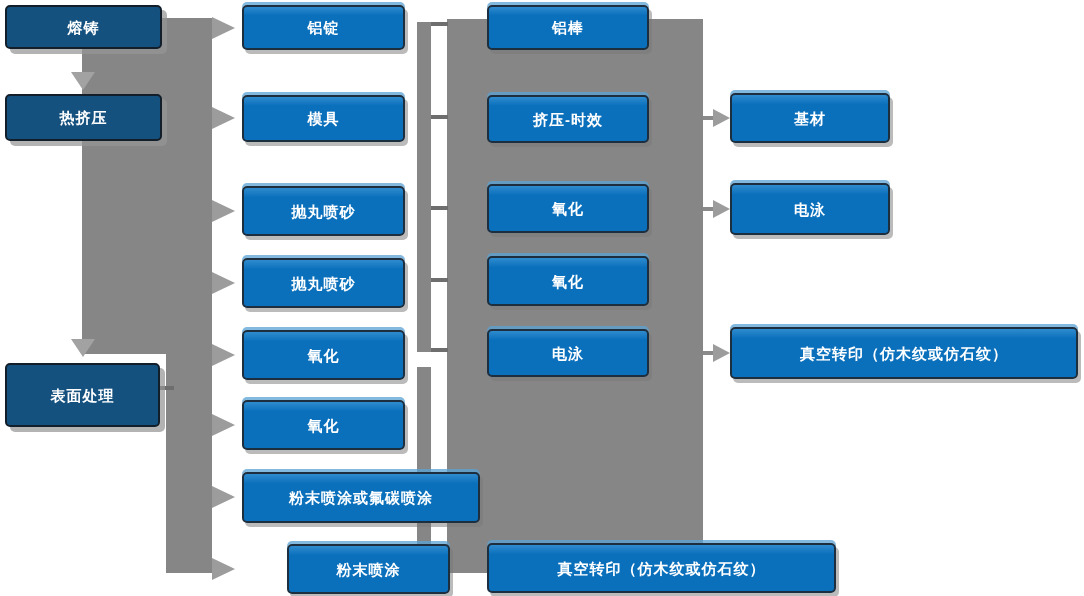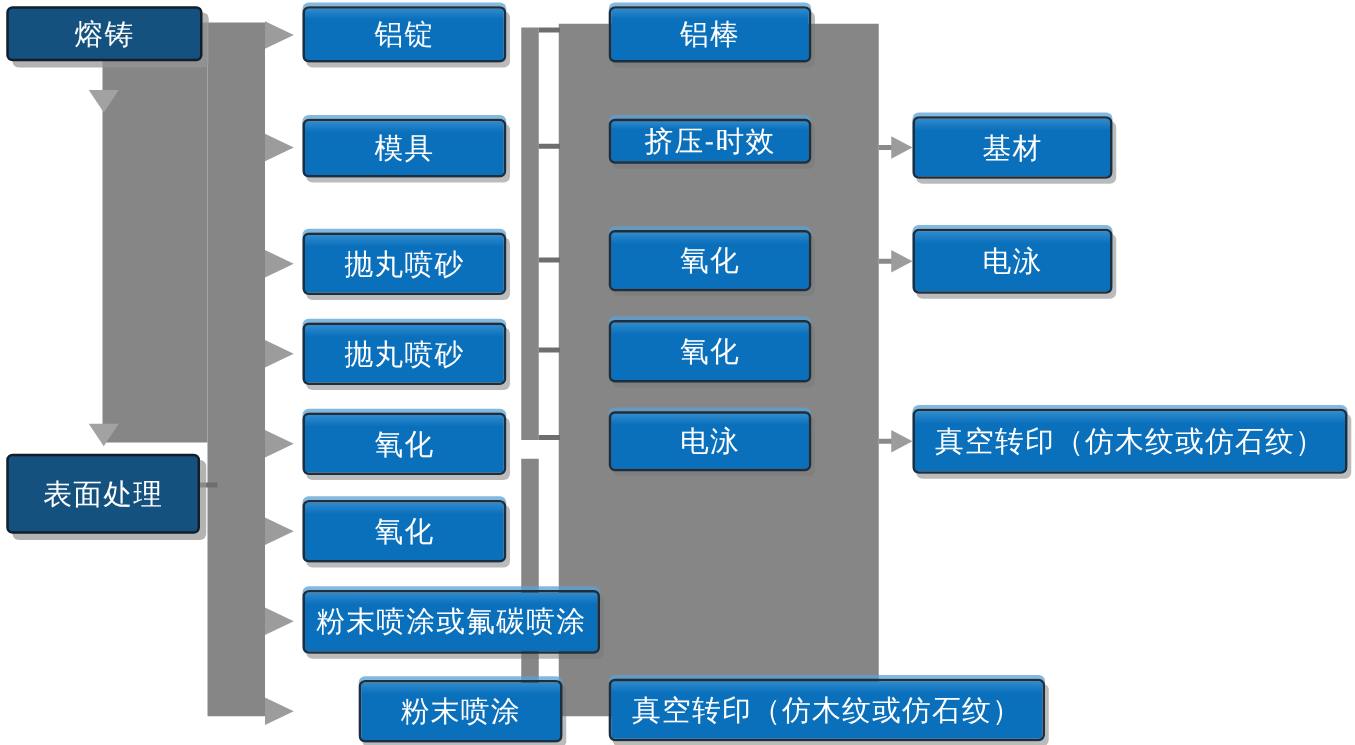--- a/index.html
+++ b/index.html
@@ -18,21 +18,21 @@
     border-top:9px solid transparent;border-bottom:9px solid transparent;
     border-left:17px solid #9c9c9c;
   }
   .arrow-down{
     position:absolute;width:0;height:0;z-index:2;
     border-left:12px solid transparent;border-right:12px solid transparent;
     border-top:18px solid #a2a2a2;
   }
   .box{
     position:absolute;display:flex;align-items:center;justify-content:center;
-    box-sizing:border-box;color:#ffffff;font-weight:normal;font-size:23px;
+    box-sizing:border-box;color:#ffffff;font-weight:bold;font-size:15px;
     border-radius:5px;z-index:3;letter-spacing:1px;line-height:1;
   }
   .box.dark{
     background:#15517f;border:2px solid #121f2b;
     box-shadow:5px 5px 0 rgba(150,150,150,0.72);
   }
   .box.blue{
     background:linear-gradient(to bottom,#2f8bce 0%,#0b70bc 20%);
     border:2px solid #1d2f3f;
     box-shadow:0 -3px 0 rgba(91,161,212,0.75), 3px 4px 0 rgba(120,120,120,0.5);
@@ -73,20 +73,23 @@
   <div class="thinline" style="left:703px;top:116px;width:12px;background:#8a8a8a;"></div>
   <div class="arrow-right small" style="left:713px;top:109px;"></div>
   <div class="thinline" style="left:703px;top:207px;width:12px;background:#8a8a8a;"></div>
   <div class="arrow-right small" style="left:713px;top:200px;"></div>
   <div class="thinline" style="left:703px;top:351px;width:12px;background:#8a8a8a;"></div>
   <div class="arrow-right small" style="left:713px;top:344px;"></div>
 
   <div class="box dark" style="left:5px;top:5px;width:157px;height:44px;">
     <span>熔铸</span>
   </div>
+  <div class="box dark" style="left:5px;top:94px;width:157px;height:47px;">
+    <span>热挤压</span>
+  </div>
   <div class="box dark" style="left:5px;top:363px;width:155px;height:64px;">
     <span>表面处理</span>
   </div>
 
   <div class="box blue" style="left:242px;top:5px;width:163px;height:45px;">
     <span>铝锭</span>
   </div>
   <div class="box blue" style="left:242px;top:95px;width:163px;height:47px;">
     <span>模具</span>
   </div>
@@ -105,21 +108,21 @@
   <div class="box blue" style="left:242px;top:472px;width:238px;height:51px;">
     <span>粉末喷涂或氟碳喷涂</span>
   </div>
   <div class="box blue" style="left:242px;top:544px;width:163px;height:50px;margin-left:45px;">
     <span>粉末喷涂</span>
   </div>
 
   <div class="box blue" style="left:487px;top:5px;width:162px;height:45px;">
     <span>铝棒</span>
   </div>
-  <div class="box blue" style="left:487px;top:95px;width:162px;height:36px;">
+  <div class="box blue" style="left:487px;top:95px;width:162px;height:48px;">
     <span>挤压-时效</span>
   </div>
   <div class="box blue" style="left:487px;top:184px;width:162px;height:49px;">
     <span>氧化</span>
   </div>
   <div class="box blue" style="left:487px;top:256px;width:162px;height:50px;">
     <span>氧化</span>
   </div>
   <div class="box blue" style="left:487px;top:329px;width:162px;height:48px;">
     <span>电泳</span>

